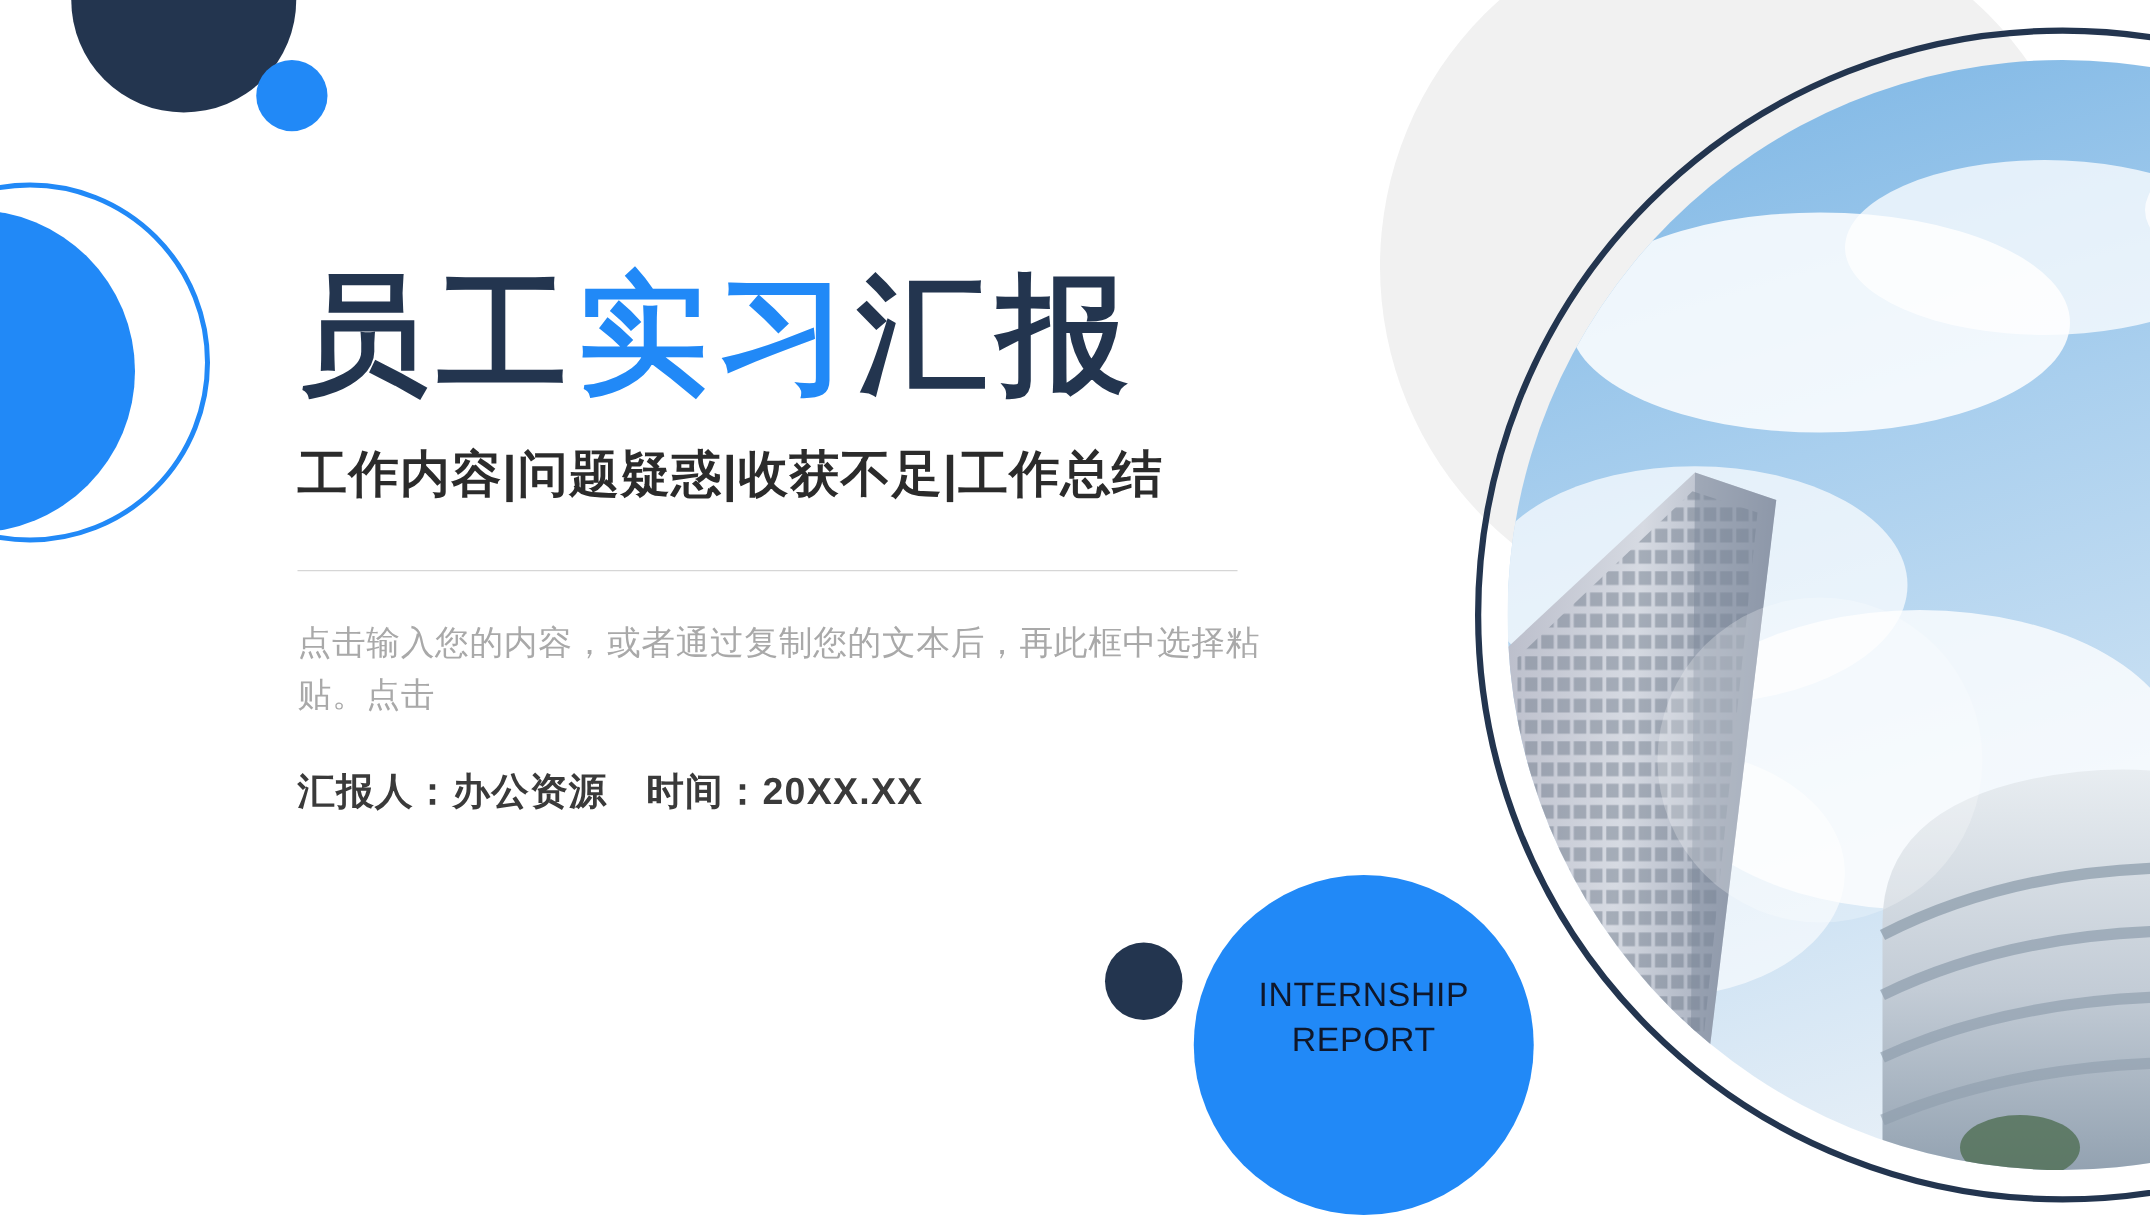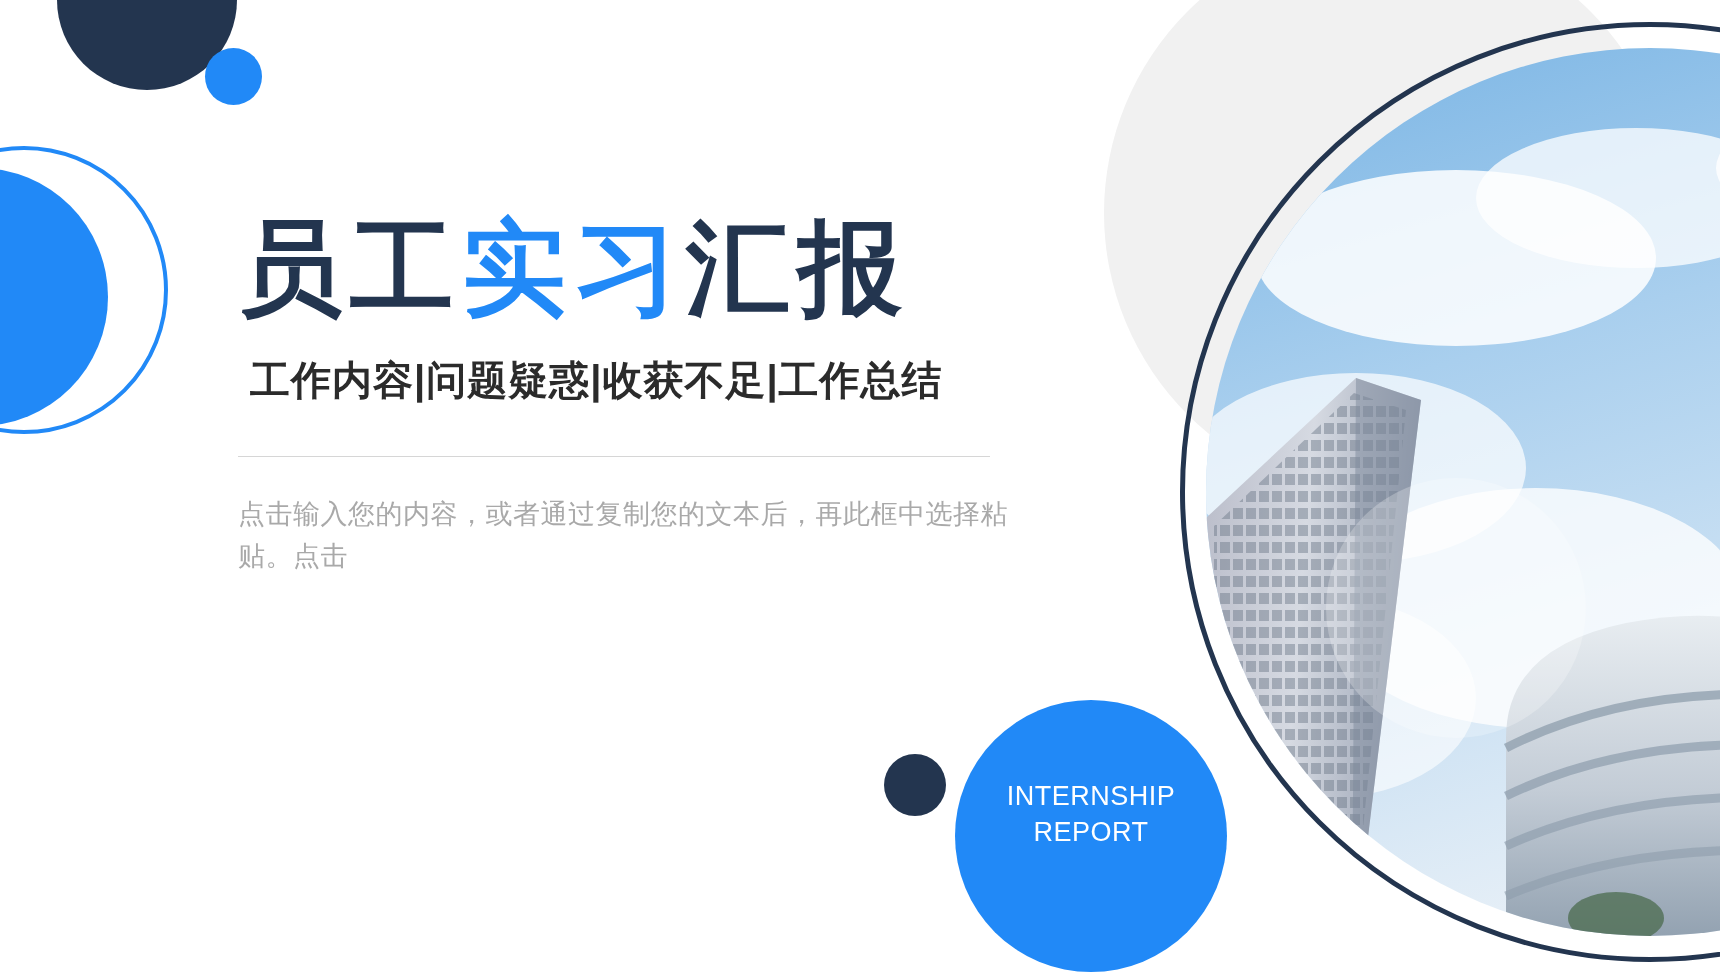--- a/index.html
+++ b/index.html
@@ -105,21 +105,21 @@
     border-radius: 50%;
     background: #2189f7;
     display: flex;
     flex-direction: column;
     align-items: center;
     justify-content: flex-start;
     padding-top: 78px;
     box-sizing: border-box;
   }
   .badge-line {
-    color: #ffffff;
+    color: #0f172a;
     font-size: 27px;
     letter-spacing: 0.5px;
     line-height: 36px;
     text-align: center;
   }
 
   
   .content {
     position: absolute;
     left: 238px;
@@ -130,21 +130,21 @@
     font-size: 104px;
     font-weight: 700;
     color: #23354f;
     letter-spacing: 8px;
     line-height: 124px;
     white-space: nowrap;
     margin: 0;
   }
   .title .accent { color: #2189f7; }
   .subtitle {
-    margin: 24px 0 0 12px;
+    margin: 24px 0 0 0;
     font-size: 40px;
     font-weight: 700;
     color: #2b2b2b;
     letter-spacing: 1px;
     line-height: 52px;
     white-space: nowrap;
   }
   .divider {
     margin-top: 50px;
     width: 752px;
@@ -258,20 +258,21 @@
     <h1 class="title"><span>员工</span><span class="accent">实习</span><span>汇报</span></h1>
 
     <div class="subtitle">工作内容|问题疑惑|收获不足|工作总结</div>
 
     <div class="divider"></div>
 
     <div class="body-text">
       <div>点击输入您的内容，或者通过复制您的文本后，再此框中选择粘贴。点击</div>
     </div>
 
+    <div class="presenter">汇报人：办公资源　时间：20XX.XX</div>
   </div>
 
   <div class="badge-circle">
     <div class="badge-line">INTERNSHIP</div>
     <div class="badge-line">REPORT</div>
   </div>
 
 </div>
 
 </body></html>

